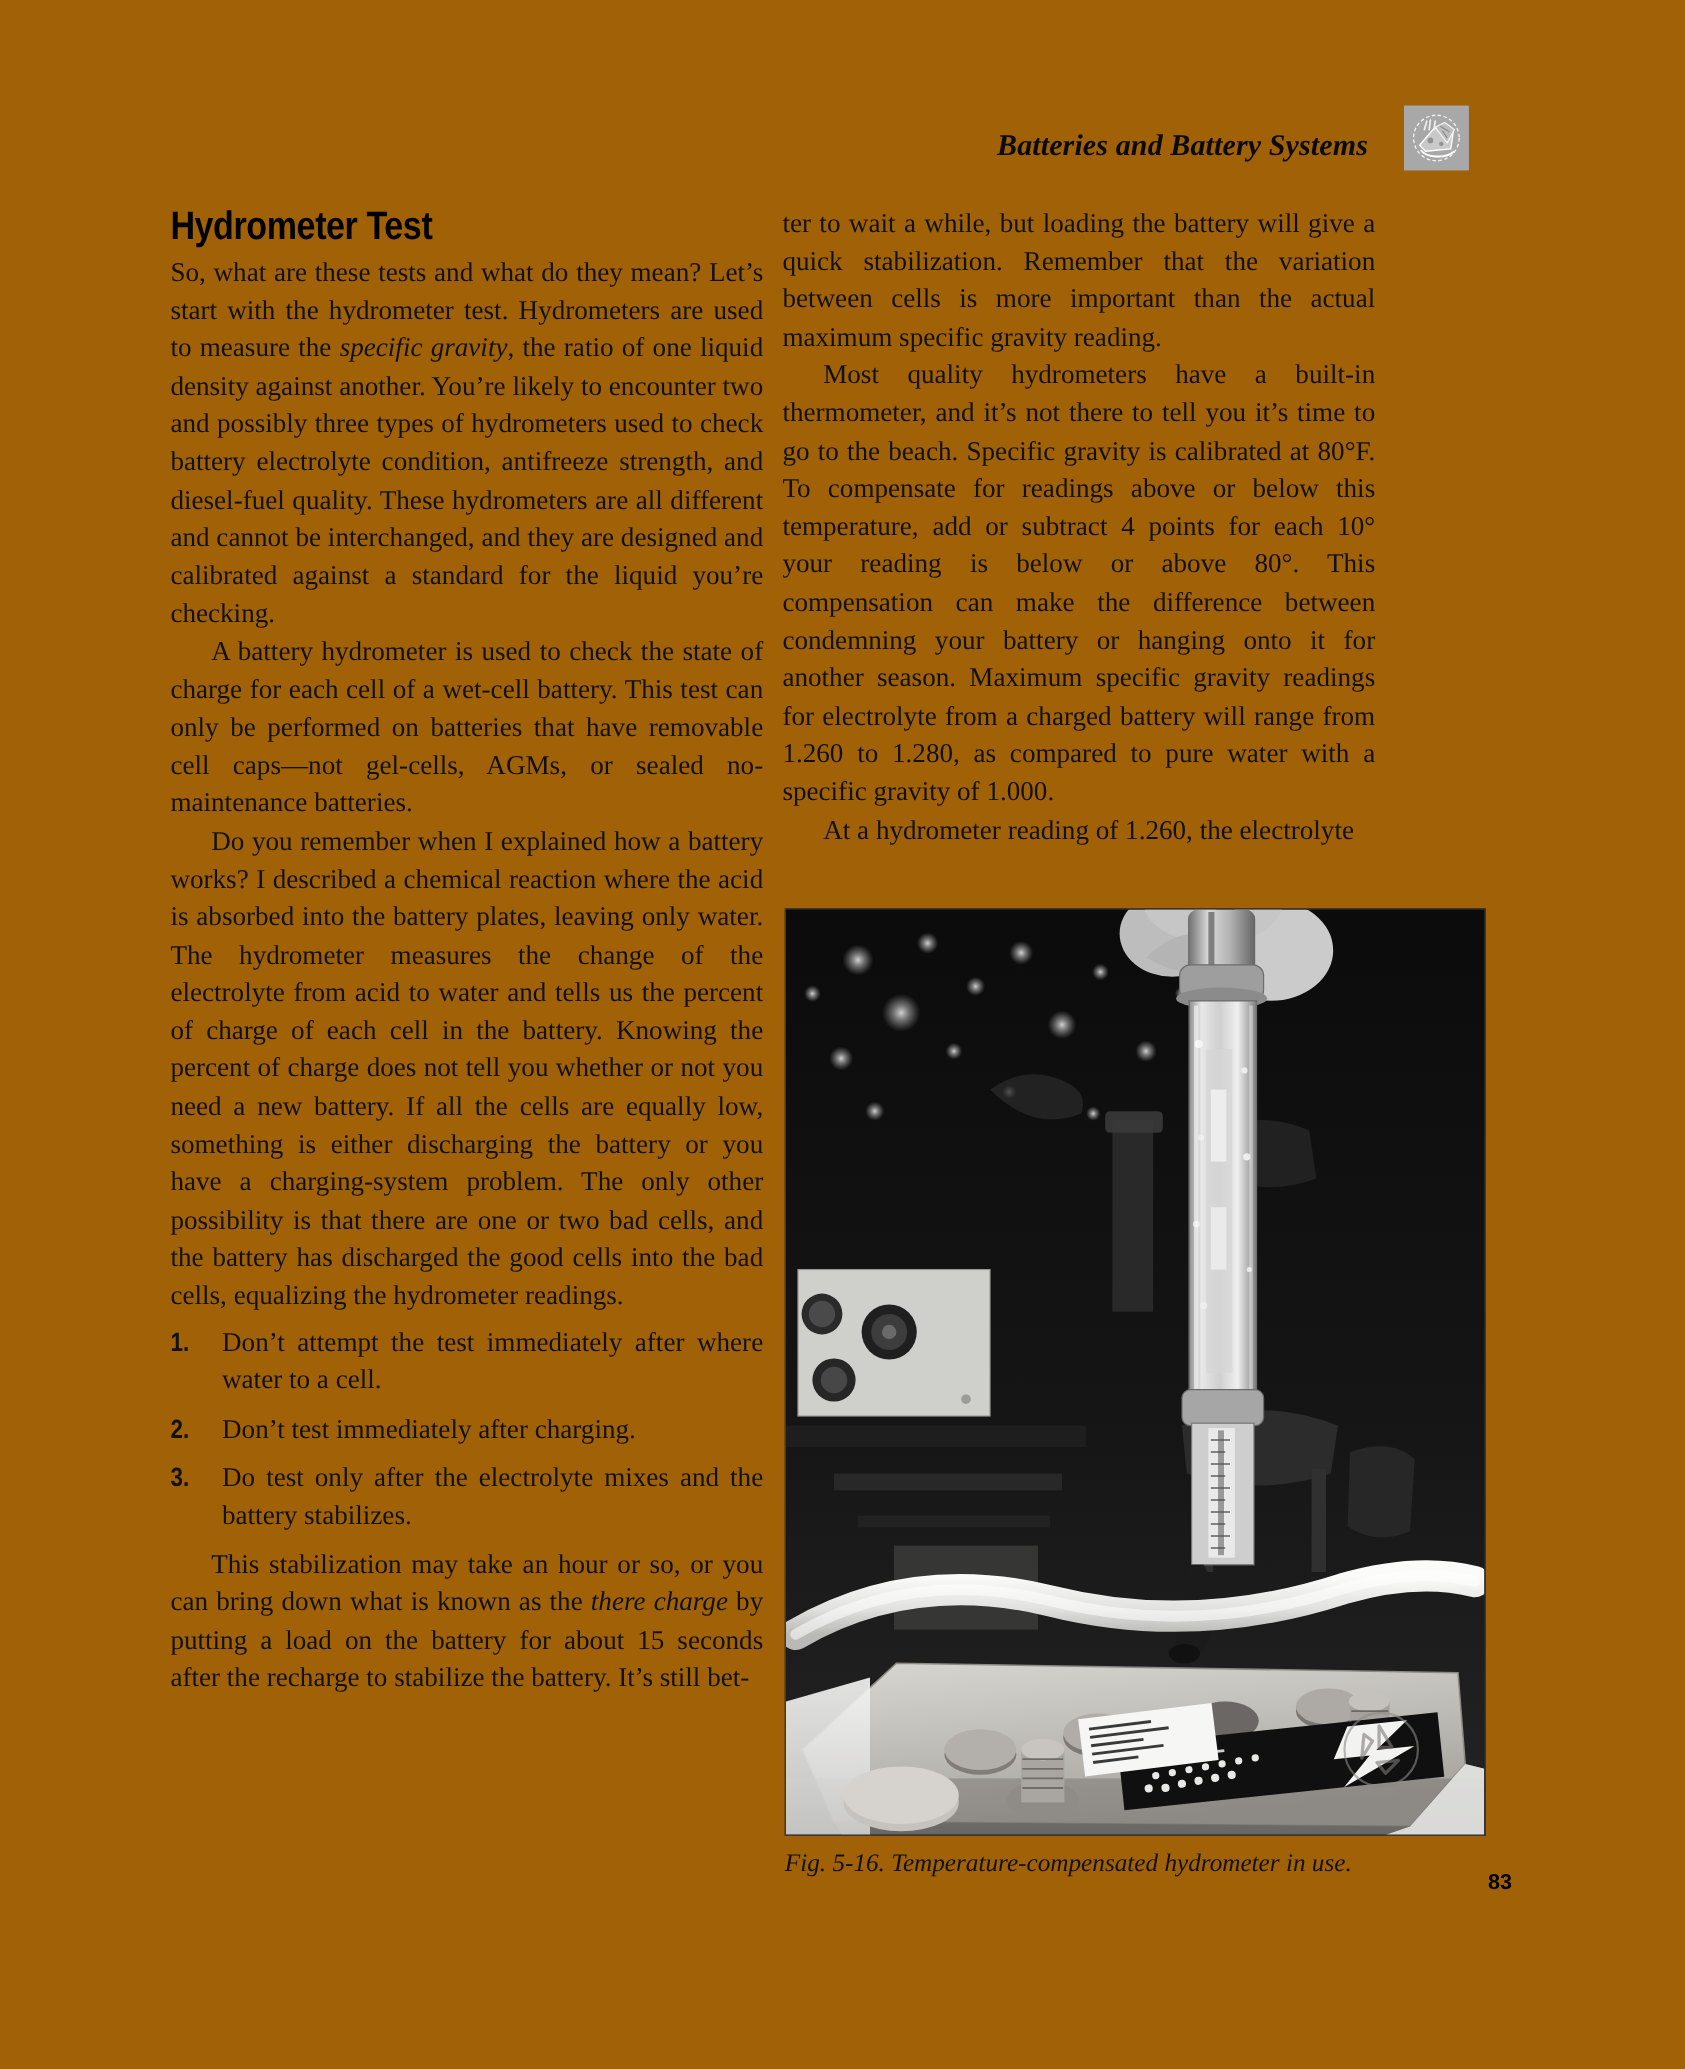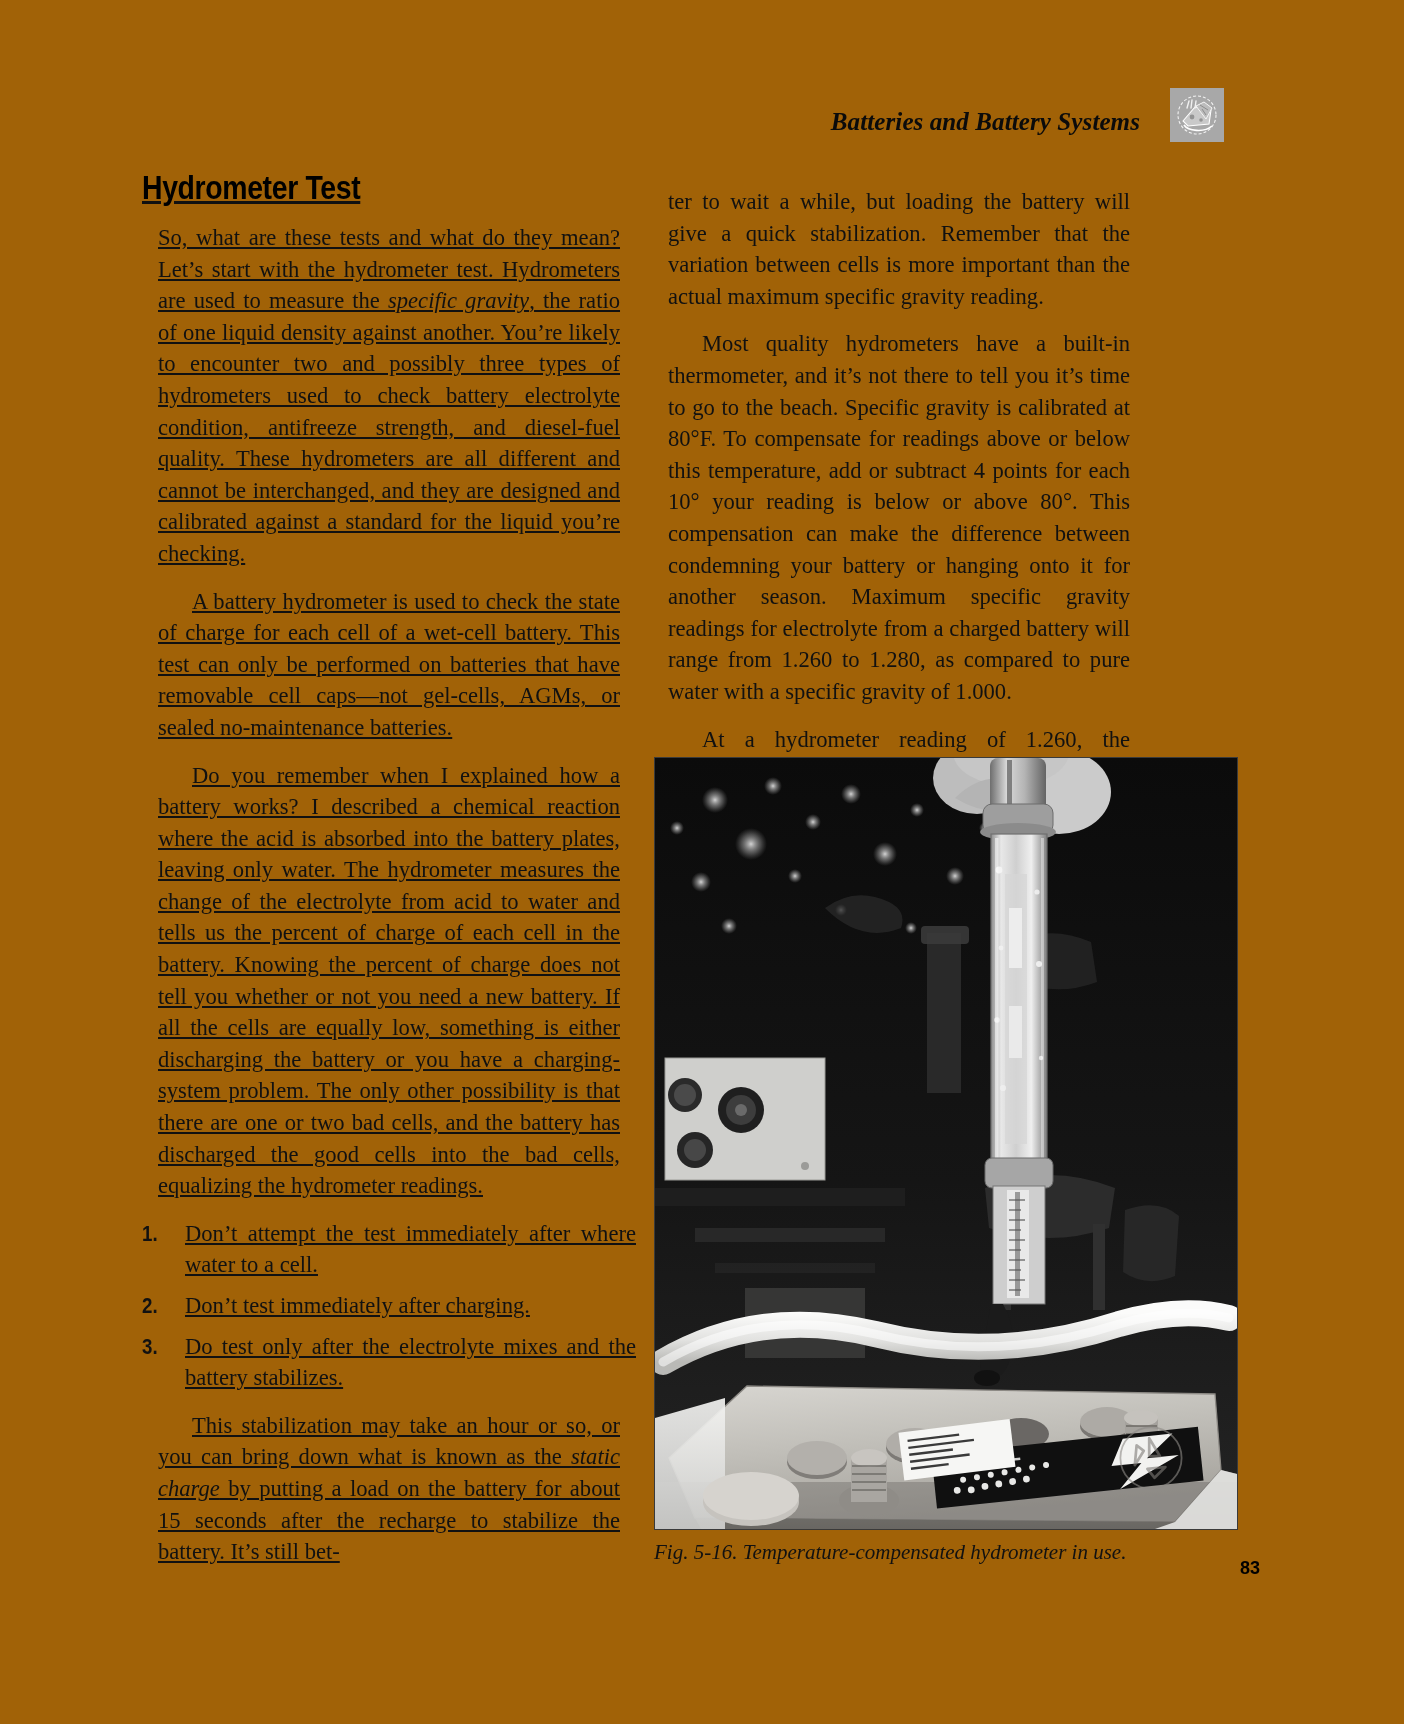--- a/index.html
+++ b/index.html
@@ -57,37 +57,37 @@
     top: 170px;
     width: 494px;
     font-size: 22.6px;
     line-height: 31.6px;
     text-align: justify;
     text-justify: inter-word;
     -webkit-hyphens: none;
     hyphens: none;
     color: #111;
   }
-  .col-left  { left: 142px; text-decoration: underline; }
+  .col-left  { left: 142px; }
   .col-right { left: 652px; }
 
   .section-title {
     font-family: "Liberation Sans Narrow", "Liberation Sans", "DejaVu Sans", sans-serif;
     font-weight: bold;
     font-size: 33px;
     line-height: 36px;
     letter-spacing: -0.4px;
     transform: scaleX(0.86);
     transform-origin: left center;
     margin: 0 0 5px 0;
     color: #000;
   }
 
   p.para {
-    margin: 16px;
+    margin: 0;
     text-indent: 34px;
     text-align: justify;
   }
   p.para.noindent { text-indent: 0; }
 
   
   ol.numlist {
     margin: 7px 0 7px 0;
     padding: 0;
     list-style: none;
@@ -196,21 +196,21 @@
         <span class="num">1.</span><span>Don’t attempt the test immediately after where water to a cell.</span>
       </li>
       <li>
         <span class="num">2.</span><span>Don’t test immediately after charging.</span>
       </li>
       <li>
         <span class="num">3.</span><span>Do test only after the electrolyte mixes and the battery stabilizes.</span>
       </li>
     </ol>
 
-    <p class="para"><span>This stabilization may take an hour or so, or you can bring down what is known as the </span><i>static charge</i><span> by putting a load on the battery for about 15 seconds after the recharge to stabilize the battery. It’s still bet-</span></p>
+    <p class="para"><span>This stabilization may take an hour or so, or you can bring down what is known as the </span><i>there charge</i><span> by putting a load on the battery for about 15 seconds after the recharge to stabilize the battery. It’s still bet-</span></p>
   </div>
 
   <div class="col col-right">
     <p class="para noindent">ter to wait a while, but loading the battery will give a quick stabilization. Remember that the variation between cells is more important than the actual maximum specific gravity reading.</p>
     <p class="para">Most quality hydrometers have a built-in thermometer, and it’s not there to tell you it’s time to go to the beach. Specific gravity is calibrated at 80°F. To compensate for readings above or below this temperature, add or subtract 4 points for each 10° your reading is below or above 80°. This compensation can make the difference between condemning your battery or hanging onto it for another season. Maximum specific gravity readings for electrolyte from a charged battery will range from 1.260 to 1.280, as compared to pure water with a specific gravity of 1.000.</p>
     <p class="para">At a hydrometer reading of 1.260, the electrolyte</p>
   </div>
 
   <div class="figure">
     <div class="photo">

